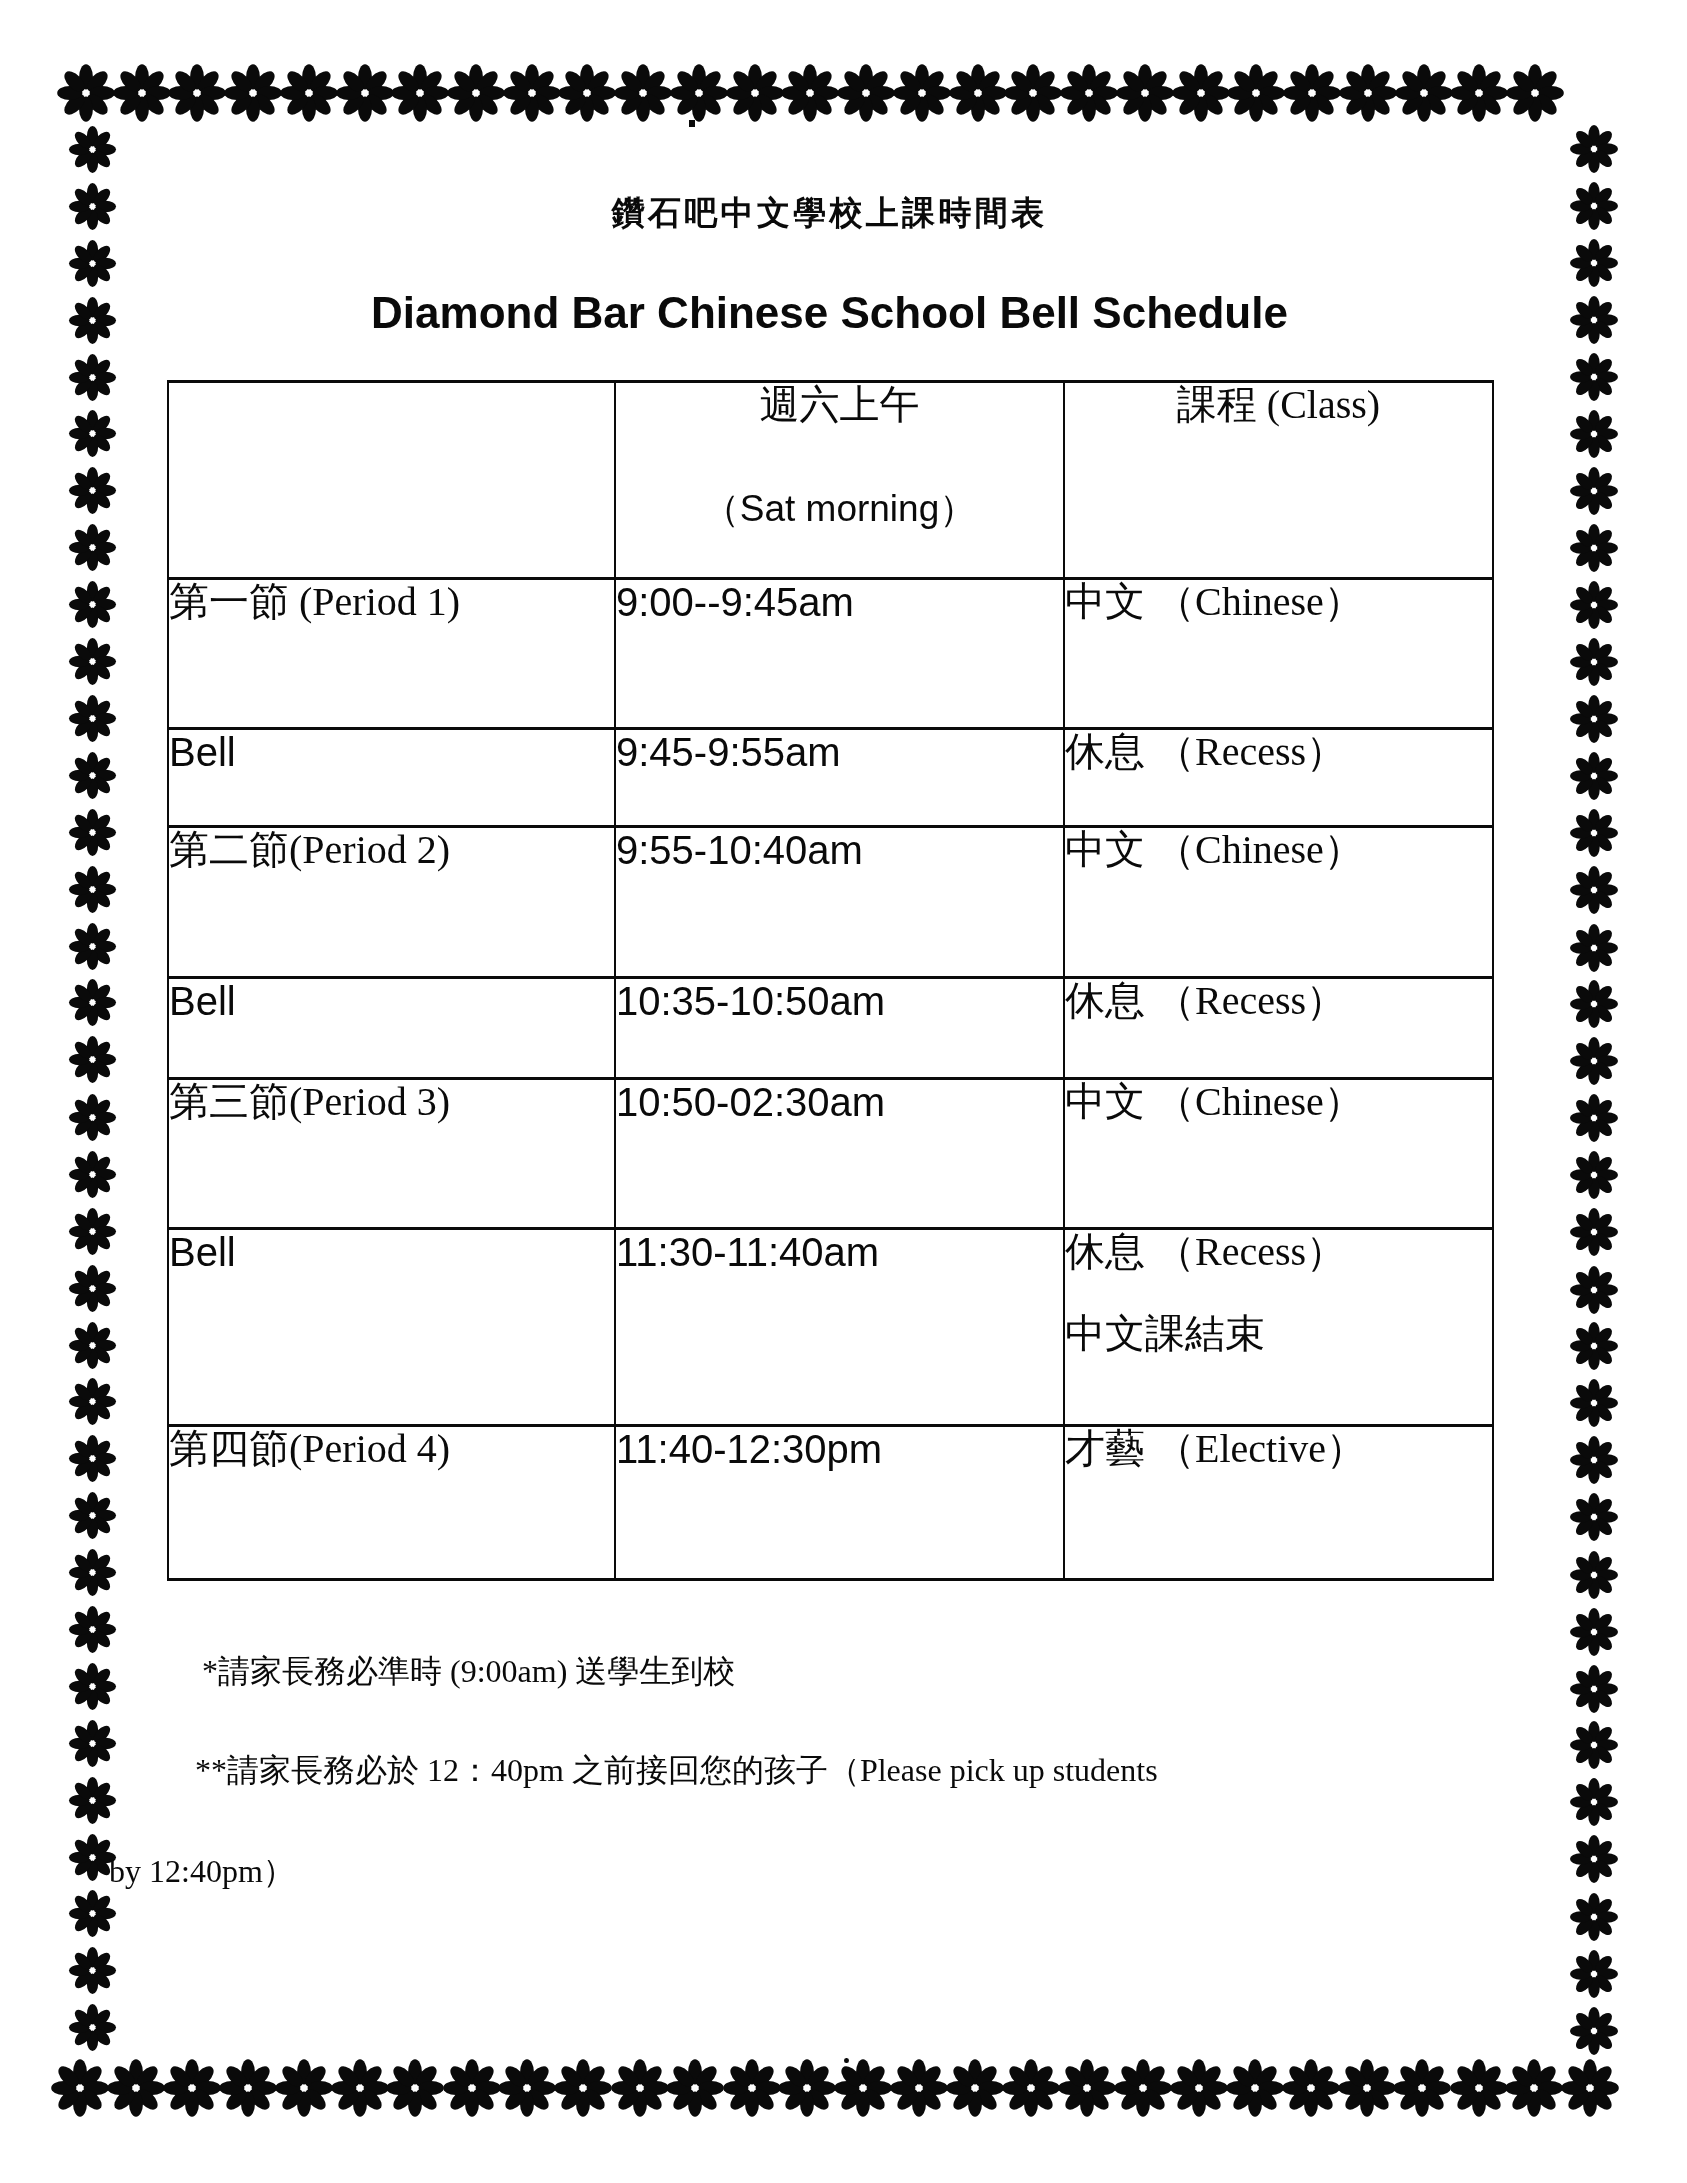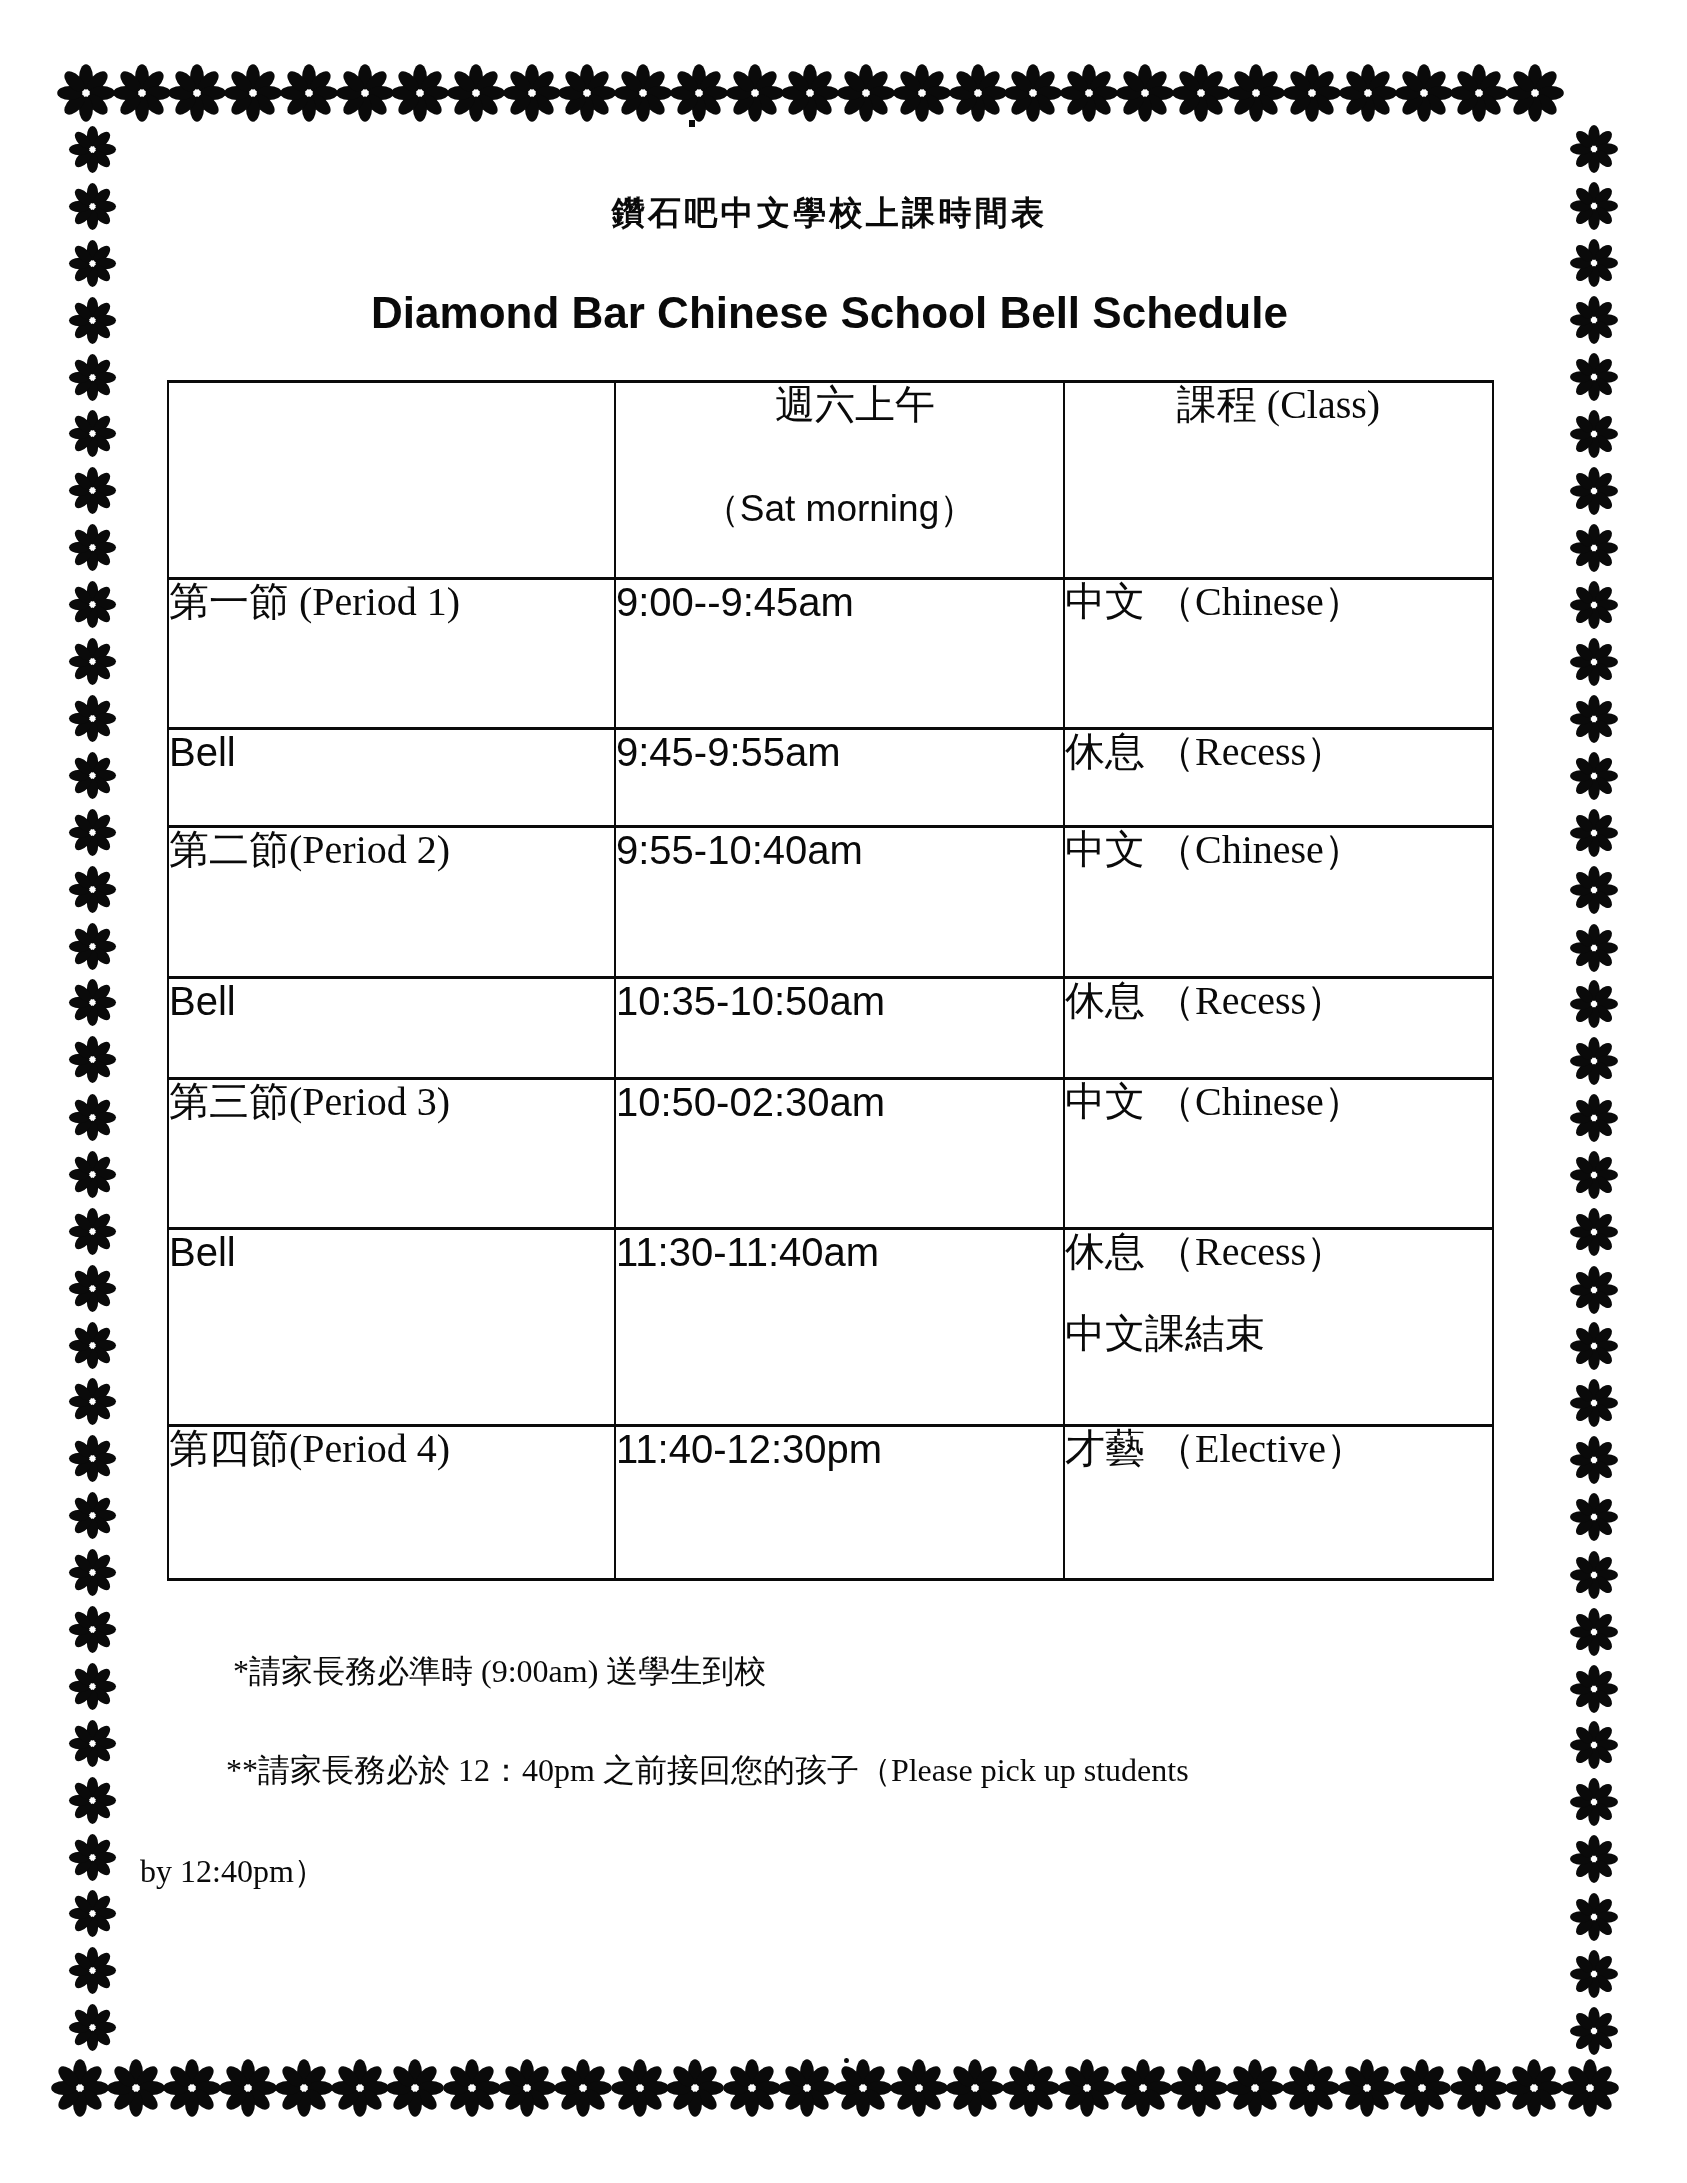--- a/index.html
+++ b/index.html
@@ -1,21 +1,21 @@
 <!DOCTYPE html>
 <html style="font-size:10.6px"><head>
 <meta charset="utf-8">
 <style>
   html,body{margin:0;padding:0;}
   body{
     width:1687px;height:2183px;position:relative;background:#ffffff;
     font-family:"Liberation Sans","DejaVu Sans",sans-serif;color:#0a0a0a;
     overflow:hidden;
   }
-  .serif{font-family:"Liberation Serif","DejaVu Serif",serif;padding-left:31px;}
+  .serif{font-family:"Liberation Serif","DejaVu Serif",serif;}
 
   
   .border-strip{position:absolute;}
   .border-strip svg{position:absolute;display:block;}
 
   
   .content-center{position:absolute;left:167px;width:1325px;text-align:center;}
   .title-zh{top:191px;font-size:33px;font-weight:bold;letter-spacing:3.3px;white-space:nowrap;}
   .title-en{top:288px;font-size:44px;font-weight:bold;white-space:nowrap;}
 

